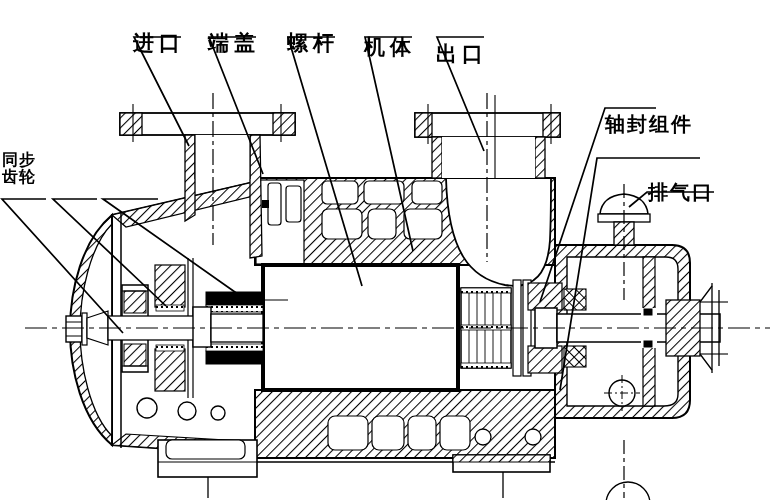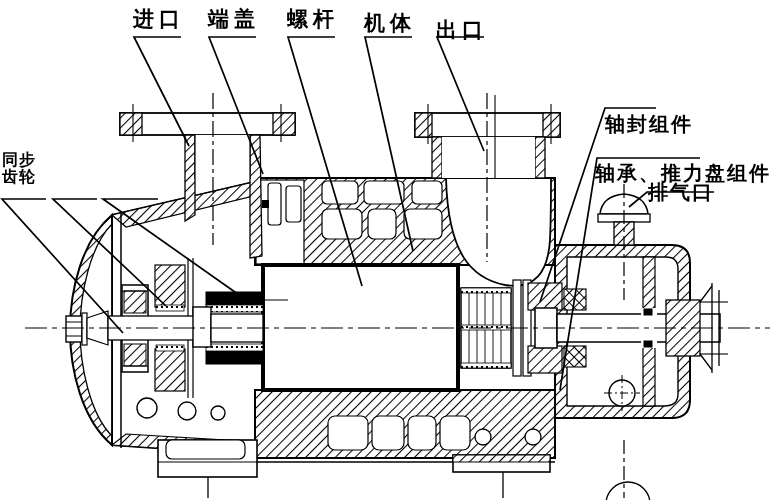--- a/index.html
+++ b/index.html
@@ -6,21 +6,21 @@
   html,body{margin:0;padding:0;background:#888;}
   .stage{
     position:relative;width:779px;height:500px;background:var(--paper);
     overflow:hidden;font-family:"DejaVu Sans","Liberation Sans",sans-serif;
   }
   .stage svg{position:absolute;left:0;top:0;}
   .lbl{
     position:absolute;color:var(--ink);font-weight:bold;white-space:nowrap;
     line-height:1.04;user-select:none;
   }
-  .lbl-top{font-size:21px;letter-spacing:5px;}
+  .lbl-top{font-size:21px;letter-spacing:5px;margin-top:24px;}
   .lbl-right{font-size:20px;letter-spacing:2px;margin-top:30px;}
   .lbl-left{font-size:16px;letter-spacing:1px;}
   .lbl-left span{display:block;}
 </style>
 </head>
 <body>
 
 <div class="stage">
 
 <svg width="779" height="500" viewBox="0 0 779 500">
@@ -241,21 +241,20 @@
   </g>
 </svg>
 
 <div class="lbl lbl-top" style="left:133px;top:9px">进口</div>
 <div class="lbl lbl-top" style="left:208px;top:9px">端盖</div>
 <div class="lbl lbl-top" style="left:287px;top:9px">螺杆</div>
 <div class="lbl lbl-top" style="left:364px;top:13px">机体</div>
 <div class="lbl lbl-top" style="left:436px;top:20px">出口</div>
 
 <div class="lbl lbl-right" style="left:605px;top:84px">轴封组件</div>
-<div class="lbl lbl-right" style="left:595px;top:133px">轴承、推力盘组件</div>
 <div class="lbl lbl-right" style="left:648px;top:152px">排气口</div>
 
 <div class="lbl lbl-left" style="left:2px;top:152px">
   <span>同步</span>
   <span>齿轮</span>
 </div>
 
 </div>
 
 </body></html>

